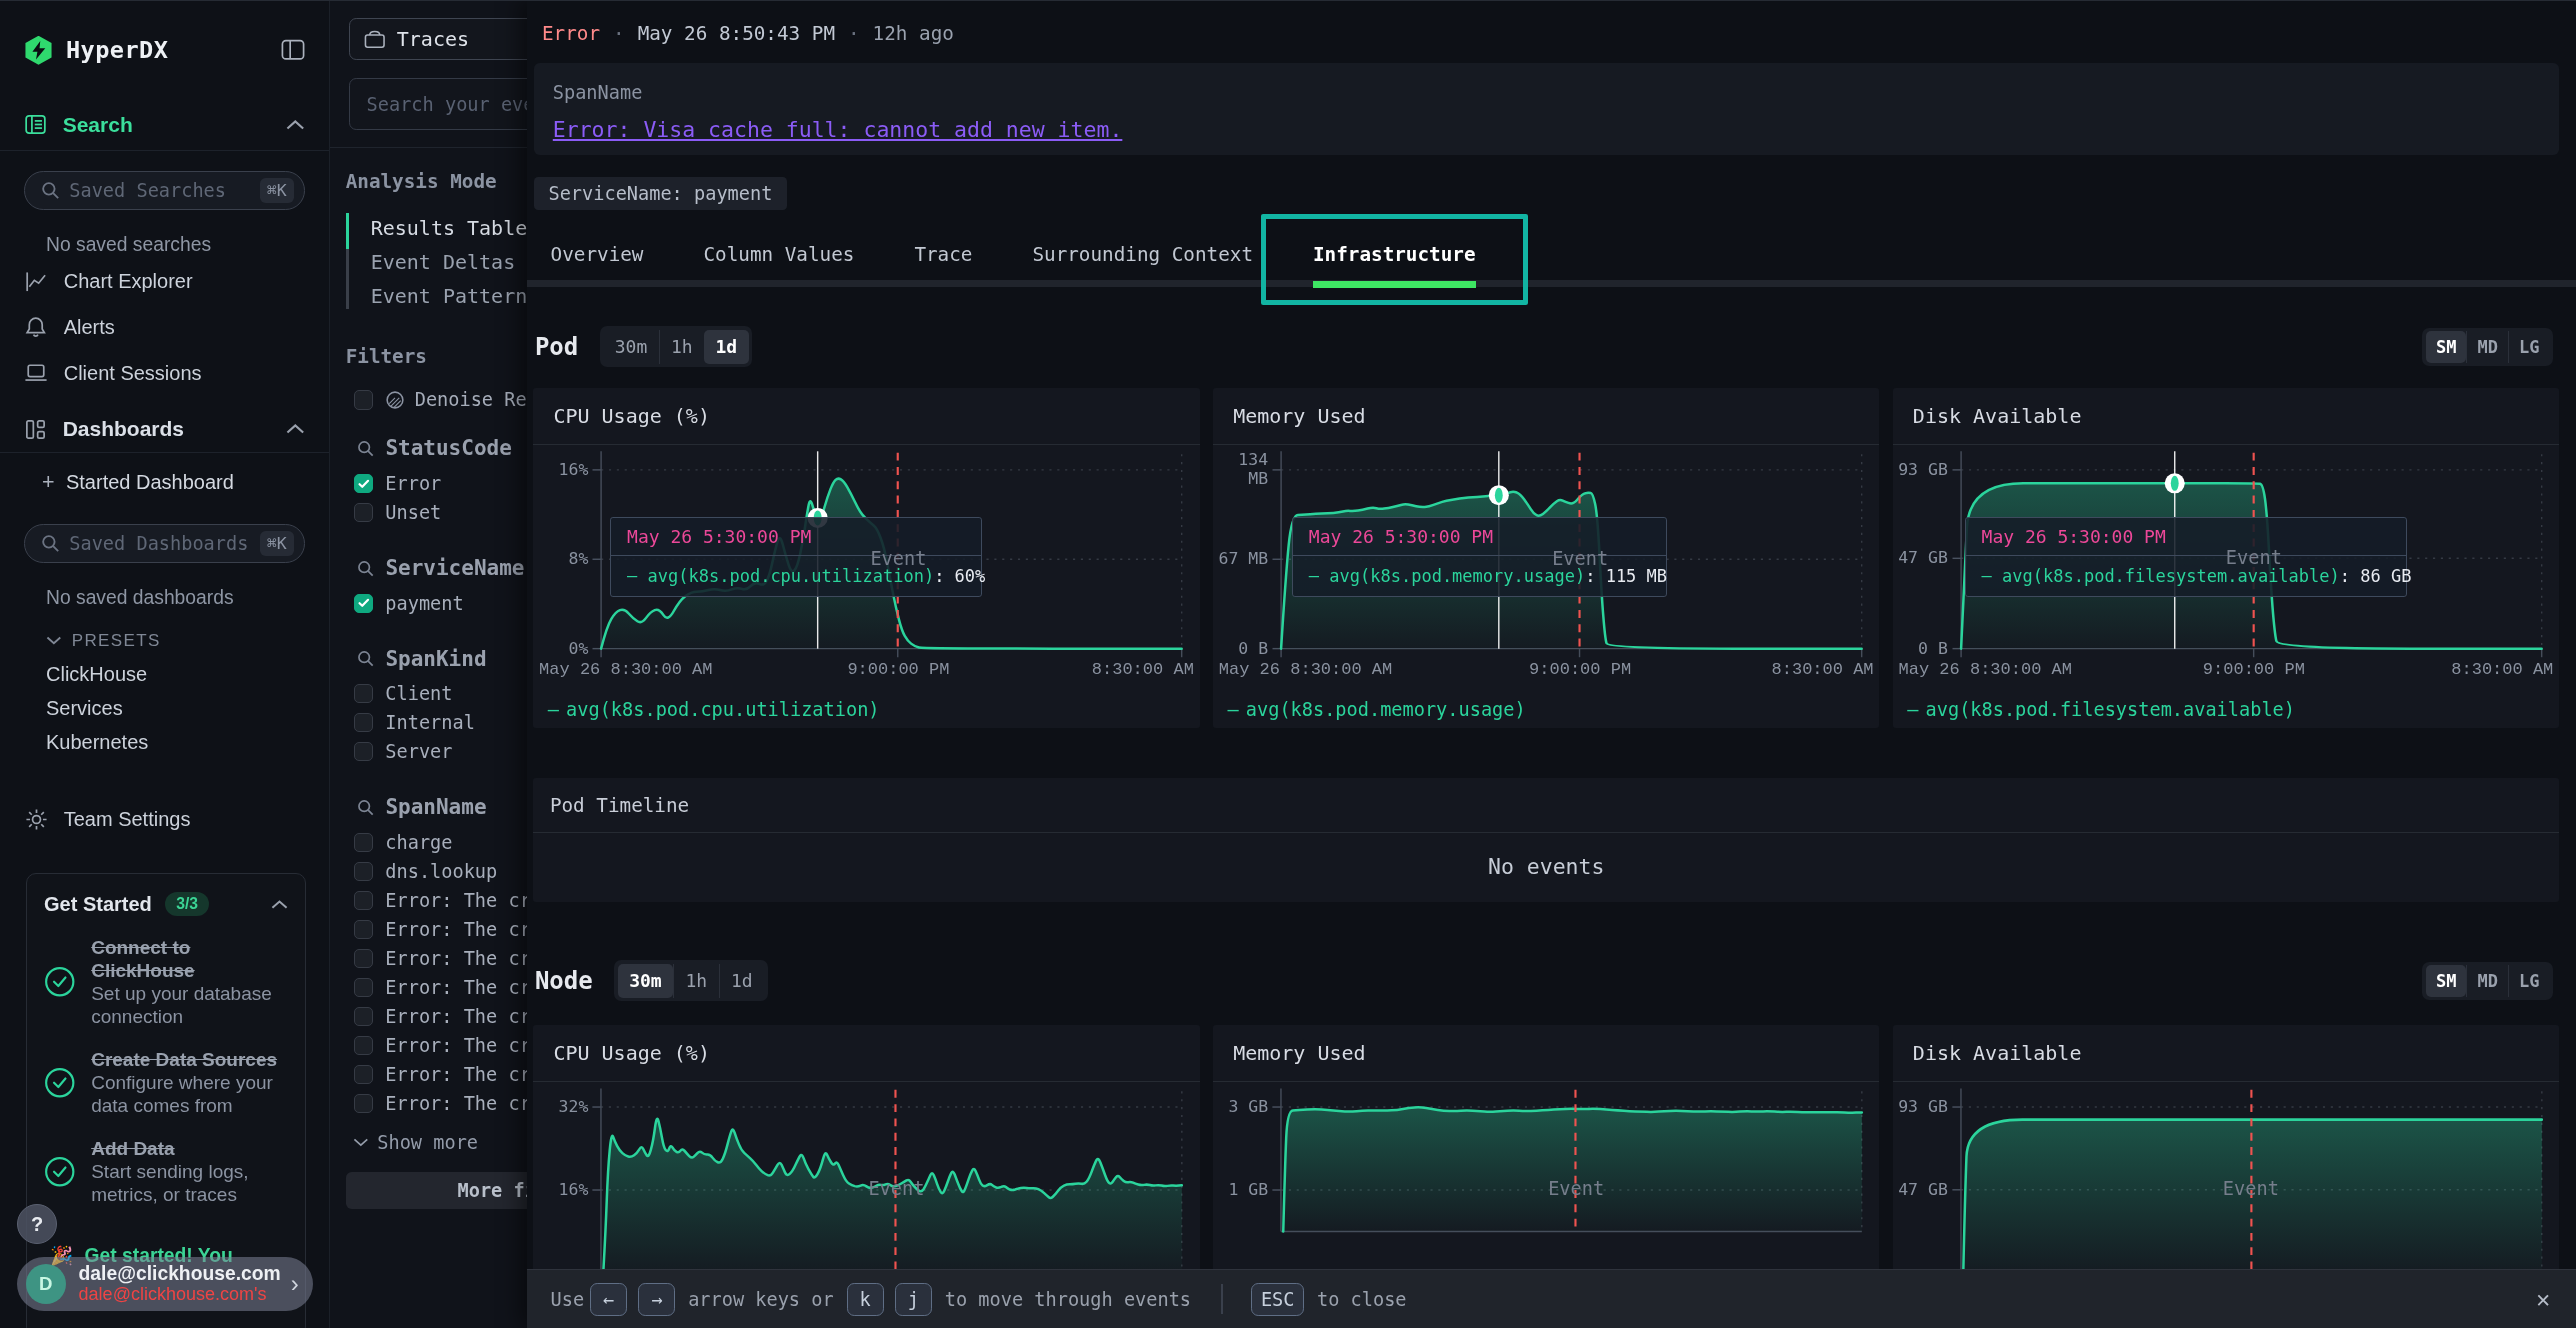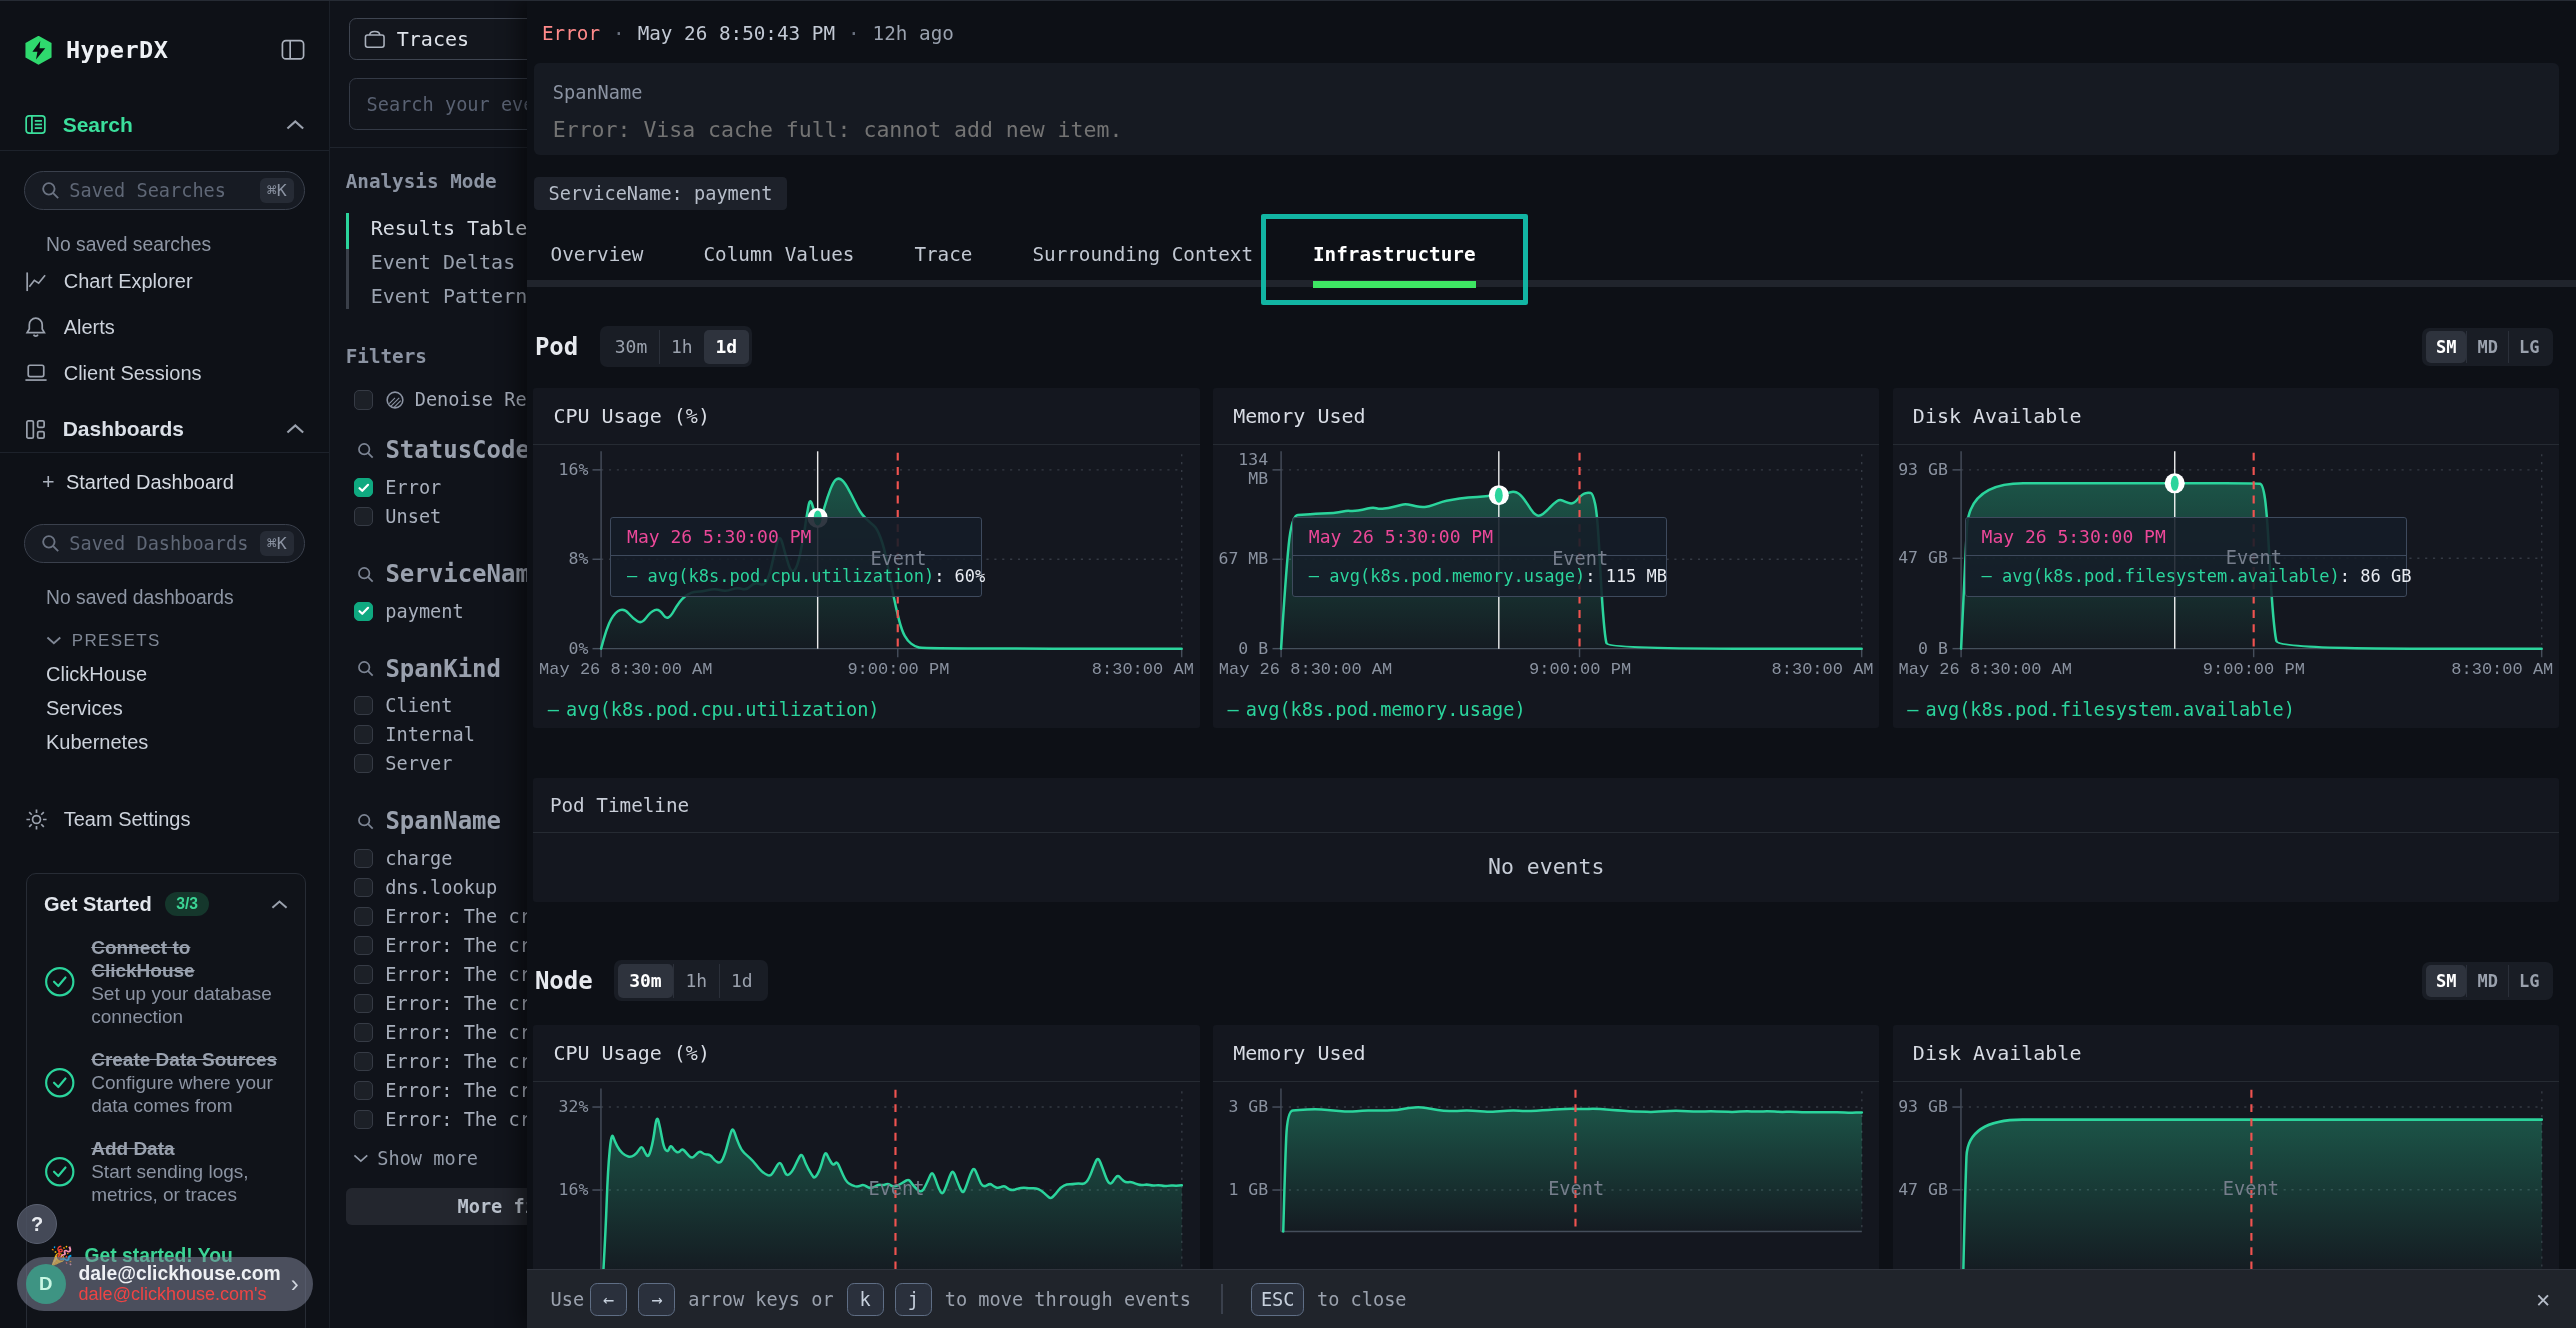--- a/index.html
+++ b/index.html
@@ -68,40 +68,40 @@
   .fc-h{margin:21.5px 0 0 15.7px;color:#8b93a2;font-size:19.3px;font-weight:bold;}
   .modes{margin:18.6px 0 0 15.7px;position:relative;padding-left:25px;}
   .modes .rail{position:absolute;left:0;top:1.4px;bottom:4.3px;width:3.6px;background:#3a3f49;}
   .modes .rail .seg{position:absolute;left: 0;top:0;width:3.6px;height:36px;background:#2bd49c;}
   .mode-item{height:34px;display:flex;align-items:center;color:#9aa2af;font-size:20px;cursor:pointer;}
   .mode-item.active{color:#d6dbe3;}
   .den-row{margin:21.5px 0 0 24px;display:flex;align-items:center;}
   .den-row .dlabel{color:#a6adba;font-size:18.6px;margin-left:10px;white-space:nowrap;}
   .grp{margin-top:26px;}
   .grp-head{display:flex;align-items:center;margin-left:27px;color:#9aa1ae;}
-  .grp-head .gname{margin-left:11.4px;font-size:24px;font-weight:bold;}
+  .grp-head .gname{margin-left:11.4px;font-size:21px;font-weight:bold;}
   .grp-opts{margin-top:8.6px;}
   .opt-row{height:29px;display:flex;align-items:center;margin-left:24px;cursor:pointer;}
   .cb{width:19.3px;height:19.3px;flex:0 0 19.3px;border-radius:5px;background:#1c2027;border:1.4px solid #363b45;display:flex;align-items:center;justify-content:center;}
   .cb.on{background:#0fa980;border-color:#0fa980;}
   .opt-label{margin-left:12px;color:#a8afbc;font-size:18.6px;white-space:nowrap;}
   .show-more{margin:14.3px 0 0 23px;display:flex;align-items:center;color:#949caa;font-size:18.6px;cursor:pointer;}
   .show-more svg{margin-right:8.6px;}
   .more-filters{margin:18.6px 0 0 15.7px;width:358px;height:37px;background:#23262e;border:none;border-radius:5.7px;color:#b9c0cb;font-size:18.6px;font-weight:bold;font-family:"DejaVu Sans Mono","Liberation Mono",monospace;cursor:pointer;}
 
   
   #panel{position:absolute;left:527px;top:0;width:2049px;height:1328px;background:#0d1016;z-index:10;box-shadow:-7.2px 0 21.5px rgba(0,0,0,0.5);}
   .pn-head{display:flex;align-items:center;padding:21.5px 0 0 15px;font-size:19.3px;}
   .pn-head .lvl{color:#ff8a8a;}
   .pn-head .dot{color:#6a7280;margin:0 13px;}
   .pn-head .ts{color:#c2c9d4;}
   .pn-head .ago{color:#9aa2af;}
   .span-card{margin:18.6px 17px 0 7.2px;height:92px;background:#161a22;border-radius:5.7px;padding:18.6px 18.6px;}
   .span-card .lab{color:#8b93a2;font-size:18.6px;}
-  .span-card .val{margin-top:14.3px;color:#737373;font-size:21.5px;}
+  .span-card .val{margin-top:14.3px;color:#8b5cf6;font-size:21.5px;text-decoration:underline;}
   .svc-chip{display:inline-flex;margin:21.5px 0 0 7.2px;background:#1d212a;border-radius:4.3px;padding:6.4px 14.3px;color:#b6bdc9;font-size:18.6px;cursor:pointer;}
   .tabs{display:flex;margin-top:33px;padding-left:23.6px;border-bottom:7.2px solid #20242c;}
   .tab{font-size:19.3px;color:#c2c8d2;line-height:24px;padding-bottom:13px;margin-right:60px;cursor:pointer;white-space:nowrap;}
   .tab.active{color:#ffffff;font-weight:bold;border-bottom:7.2px solid #3ee663;margin-bottom:-7.2px;position:relative;}
   .tab.active .annotation{position:absolute;left:-52px;right:-52px;top:-29px;bottom:-24px;border:5px solid #12b5a3;border-radius:2.1px;pointer-events:none;}
   .sec-row{display:flex;align-items:center;margin-top:39px;padding:0 23px 0 7.9px;}
   .sec-title{color:#e6e9ee;font-size:24px;font-weight:bold;}
   .rgroup{display:flex;align-items:center;background:#191d25;border-radius:7.2px;padding:3.6px;margin-left:21.5px;}
   .rgroup .rbtn{font-family:"DejaVu Sans Mono","Liberation Mono",monospace;font-size:18px;color:#9aa1ad;background:transparent;border:none;padding:6.4px 11.4px;border-left:1.4px solid #2b303a;cursor:pointer;}
   .rgroup .rbtn:first-child{border-left:none;}

